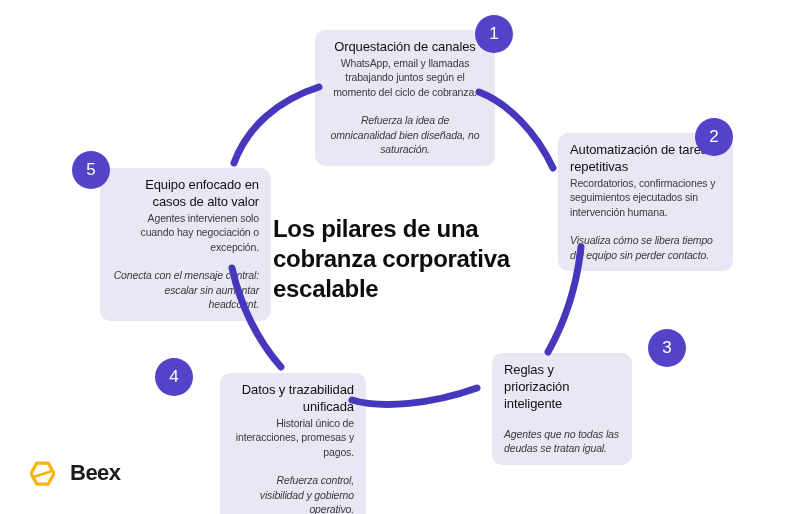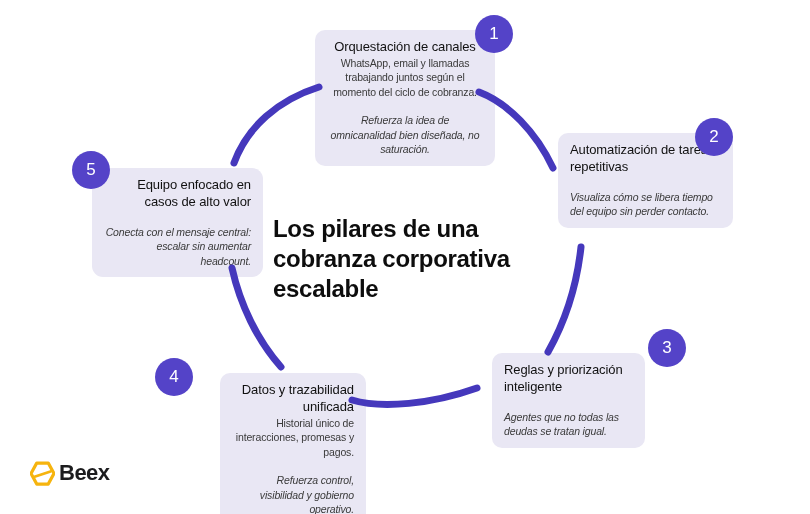--- a/index.html
+++ b/index.html
@@ -19,44 +19,44 @@
     margin:0;font-size:13px;line-height:1.3;font-weight:normal;color:#111;
     letter-spacing:-0.1px;
   }
   .card p{margin:0;}
   .card p.second{margin-top:14px;font-style:italic;}
   .card.align-center{text-align:center;}
   .card.align-left{text-align:left;}
   .card.align-right{text-align:right;}
   #card-1{left:315px;top:30px;width:180px;}
   #card-2{left:558px;top:133px;width:175px;}
-  #card-3{left:492px;top:353px;width:153px;}
+  #card-3{left:492px;top:353px;width:140px;}
   #card-4{left:192px;top:373px;width:146px;margin-left:28px;}
-  #card-5{left:92px;top:168px;width:171px;border-radius:11px;}
+  #card-5{left:100px;top:168px;width:171px;border-radius:11px;}
   
   .badge{
     position:absolute;z-index:3;width:38px;height:38px;border-radius:50%;
     background:#5443C8;color:#fff;display:flex;align-items:center;justify-content:center;
     font-size:17px;font-weight:400;
   }
   #badge-1{left:475px;top:15px;}
   #badge-2{left:695px;top:118px;}
   #badge-3{left:648px;top:329px;}
   #badge-4{left:155px;top:358px;}
   #badge-5{left:72px;top:151px;}
   
   #diagram-title{
     position:absolute;z-index:1;left:273px;top:214px;width:254px;
     font-size:24px;line-height:1.26;font-weight:bold;color:#0d0d0d;
     letter-spacing:-0.3px;
   }
   
   #logo{
     position:absolute;z-index:1;left:30px;top:460px;
-    display:flex;align-items:center;gap:4px;
+    display:flex;align-items:center;gap:15px;
   }
   #logo-text{font-size:22px;font-weight:800;color:#1c1c1e;letter-spacing:-0.5px;}
 </style>
 </head>
 <body>
 
 <div id="canvas">
 
   <svg id="arcs" width="810" height="514" viewBox="0 0 810 514">
     <g fill="none" stroke="#4538BC" stroke-width="7" stroke-linecap="round">
@@ -71,36 +71,38 @@
   <div id="diagram-title">Los pilares de una cobranza corporativa escalable</div>
 
   <div id="card-1" class="card align-center">
     <h3>Orquestación de canales</h3>
     <p>WhatsApp, email y llamadas trabajando juntos según el momento del ciclo de cobranza.</p>
     <p class="second">Refuerza la idea de omnicanalidad bien diseñada, no saturación.</p>
   </div>
 
   <div id="card-2" class="card align-left">
     <h3>Automatización de tareas repetitivas</h3>
+    <p>Recordatorios, confirmaciones y seguimientos ejecutados sin intervención humana.</p>
     <p class="second">Visualiza cómo se libera tiempo del equipo sin perder contacto.</p>
   </div>
 
   <div id="card-3" class="card align-left">
     <h3>Reglas y priorización inteligente</h3>
     <p class="second">Agentes que no todas las deudas se tratan igual.</p>
   </div>
 
   <div id="card-4" class="card align-right">
     <h3>Datos y trazabilidad unificada</h3>
     <p>Historial único de interacciones, promesas y pagos.</p>
     <p class="second">Refuerza control, visibilidad y gobierno operativo.</p>
   </div>
 
   <div id="card-5" class="card align-right">
     <h3>Equipo enfocado en casos de alto valor</h3>
+    <p>Agentes intervienen solo cuando hay negociación o excepción.</p>
     <p class="second">Conecta con el mensaje central: escalar sin aumentar headcount.</p>
   </div>
 
   <div id="badge-1" class="badge">1</div>
   <div id="badge-2" class="badge">2</div>
   <div id="badge-3" class="badge">3</div>
   <div id="badge-4" class="badge">4</div>
   <div id="badge-5" class="badge">5</div>
 
   <div id="logo">

